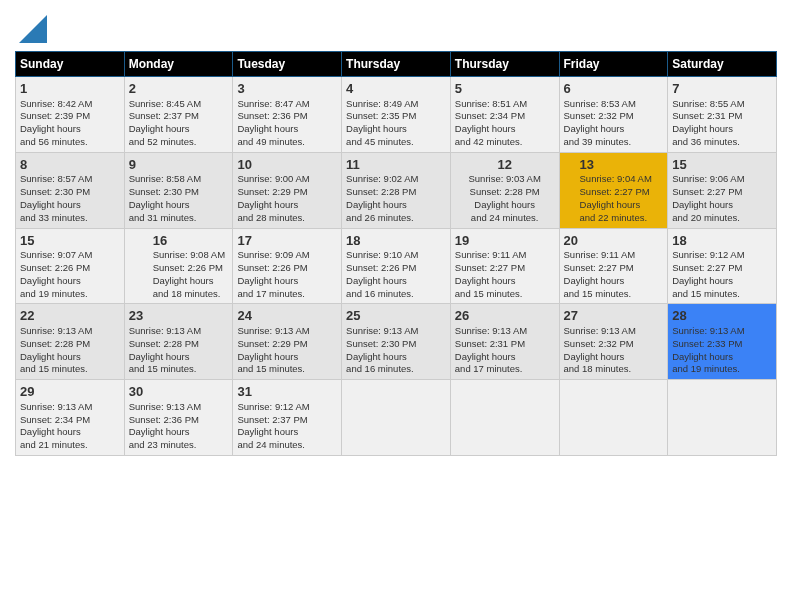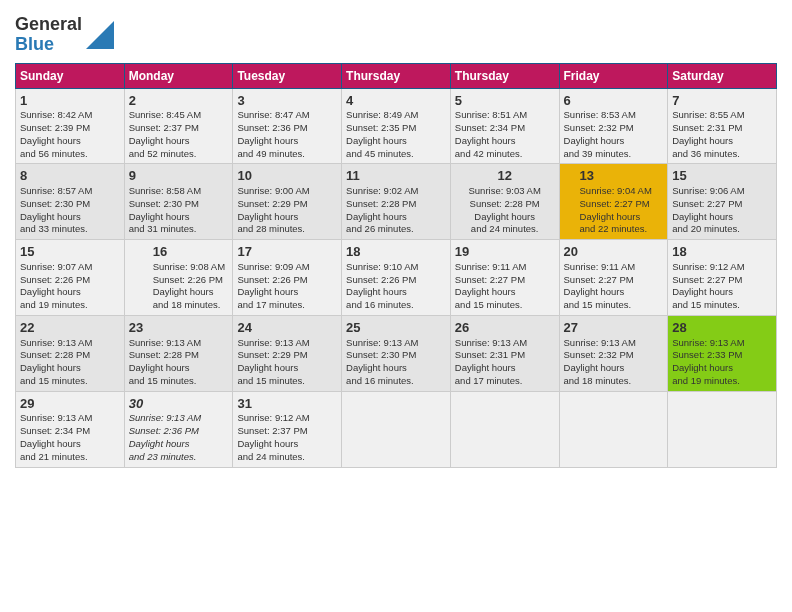--- a/index.html
+++ b/index.html
@@ -57,21 +57,21 @@
     .location {
       font-size: 16px;
       color: #555;
     }
     table {
       width: 100%;
       border-collapse: collapse;
       table-layout: fixed;
     }
     thead tr {
-      background-color: #be185d;
+      background-color: #000000;
       margin-left: 32px;
     }
     thead th {
       color: #fff;
       font-size: 12px;
       font-weight: bold;
       padding: 5px 4px;
       text-align: left;
       border: 1px solid #1a5a8a;
     }
@@ -98,24 +98,20 @@
       color: #333;
       display: block;
     }
   </style>
 </head>
 <body>
 
 <div class="container">
   <div class="header-section">
     <div class="logo">
-      <div class="logo-text">
-        <span class="logo-general">General</span>
-        <span class="logo-blue">Blue</span>
-      </div>
       <svg class="logo-icon" viewBox="0 0 28 28">
         <polygon points="0,28 28,0 28,28" fill="#2a7ab5"></polygon>
       </svg>
     </div>
     <div class="title-section">
       <div class="month-year"></div>
       <div class="location"></div>
     </div>
   </div>
 
@@ -159,25 +155,25 @@
           <td style="background-color: rgb(240, 240, 240);"><span class="day-num">20</span>Sunrise: 9:11 AM<br>Sunset: 2:27 PM<br>Daylight hours<br>and 15 minutes.</td>
           <td style="background-color: rgb(240, 240, 240);"><span class="day-num">18</span>Sunrise: 9:12 AM<br>Sunset: 2:27 PM<br>Daylight hours<br>and 15 minutes.</td>
         </tr>
         <tr>
           <td style="background-color: rgb(228, 228, 228);"><span class="day-num">22</span>Sunrise: 9:13 AM<br>Sunset: 2:28 PM<br>Daylight hours<br>and 15 minutes.</td>
           <td style="background-color: rgb(228, 228, 228);"><span class="day-num">23</span>Sunrise: 9:13 AM<br>Sunset: 2:28 PM<br>Daylight hours<br>and 15 minutes.</td>
           <td style="background-color: rgb(228, 228, 228);"><span class="day-num">24</span>Sunrise: 9:13 AM<br>Sunset: 2:29 PM<br>Daylight hours<br>and 15 minutes.</td>
           <td style="background-color: rgb(228, 228, 228);"><span class="day-num">25</span>Sunrise: 9:13 AM<br>Sunset: 2:30 PM<br>Daylight hours<br>and 16 minutes.</td>
           <td style="background-color: rgb(228, 228, 228);"><span class="day-num">26</span>Sunrise: 9:13 AM<br>Sunset: 2:31 PM<br>Daylight hours<br>and 17 minutes.</td>
           <td style="background-color: rgb(228, 228, 228);"><span class="day-num">27</span>Sunrise: 9:13 AM<br>Sunset: 2:32 PM<br>Daylight hours<br>and 18 minutes.</td>
-          <td style="background-color: #84cc16; margin-left: 12px;"><span class="day-num">28</span>Sunrise: 9:13 AM<br>Sunset: 2:33 PM<br>Daylight hours<br>and 19 minutes.</td>
+          <td style="background-color: #3b82f6; margin-left: 12px;"><span class="day-num">28</span>Sunrise: 9:13 AM<br>Sunset: 2:33 PM<br>Daylight hours<br>and 19 minutes.</td>
         </tr>
         <tr>
           <td style="background-color: rgb(240, 240, 240);"><span class="day-num">29</span>Sunrise: 9:13 AM<br>Sunset: 2:34 PM<br>Daylight hours<br>and 21 minutes.</td>
-          <td style="background-color: rgb(240, 240, 240); font-style: italic;"><span class="day-num">30</span>Sunrise: 9:13 AM<br>Sunset: 2:36 PM<br>Daylight hours<br>and 23 minutes.</td>
+          <td style="background-color: rgb(240, 240, 240);"><span class="day-num">30</span>Sunrise: 9:13 AM<br>Sunset: 2:36 PM<br>Daylight hours<br>and 23 minutes.</td>
           <td style="background-color: rgb(240, 240, 240);"><span class="day-num">31</span>Sunrise: 9:12 AM<br>Sunset: 2:37 PM<br>Daylight hours<br>and 24 minutes.</td>
           <td style="background-color: rgb(240, 240, 240);"></td>
           <td style="background-color: rgb(240, 240, 240);"></td>
           <td style="background-color: rgb(240, 240, 240);"></td>
           <td style="background-color: rgb(240, 240, 240);"></td>
         </tr>
       </tbody>
   </table>
 </div>
 

